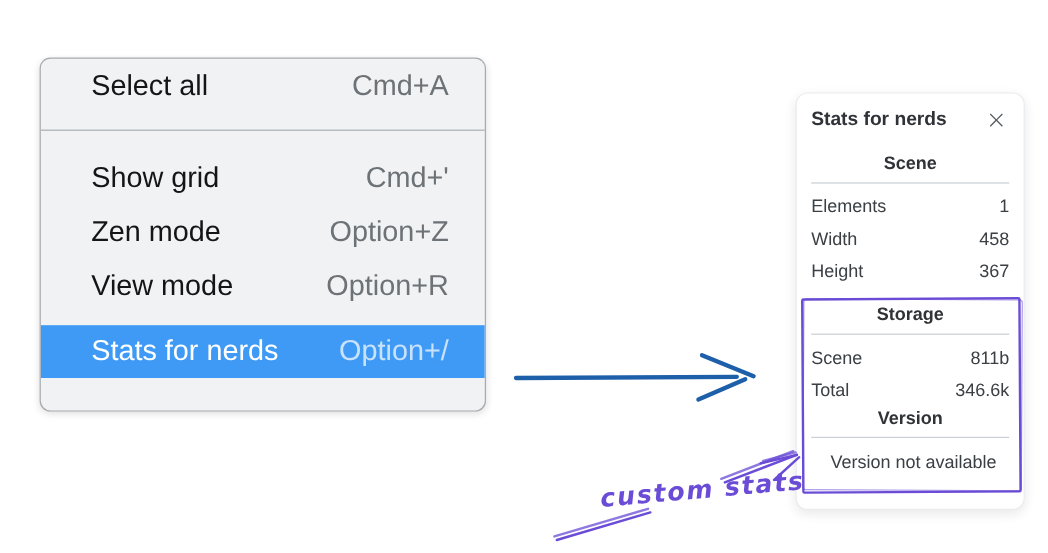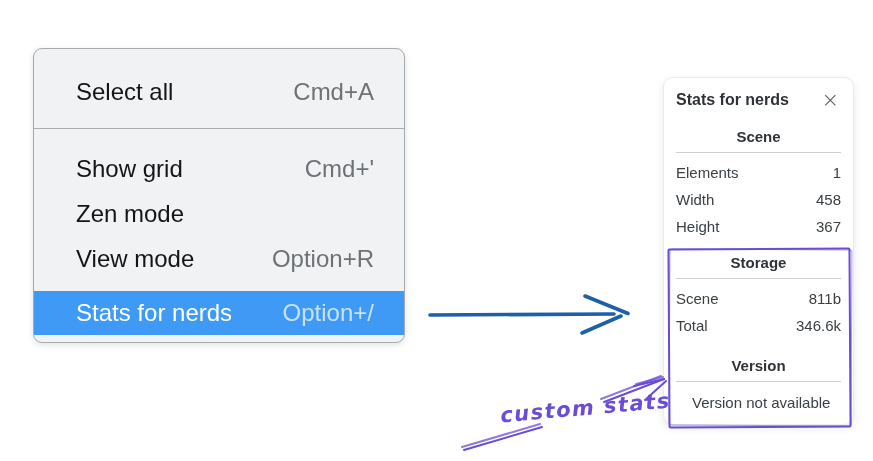--- a/index.html
+++ b/index.html
@@ -7,21 +7,20 @@
   body { font-family: "Liberation Sans", "DejaVu Sans", sans-serif; position: relative; }
 
   
   .menu {
     position: absolute; left: 33px; top: 48px;
     width: 372px; height: 295px;
     background: #f1f2f3;
     border: 1.5px solid #a6abb0;
     border-radius: 9px;
     box-shadow: 0 2px 6px rgba(0,0,0,0.12);
-    padding-top: 20px;
     overflow: hidden;
   }
   .menu-item {
     height: 45px;
     display: flex; align-items: center; justify-content: space-between;
     padding: 0 30px 0 42px;
     font-size: 24px; color: #131517;
     cursor: default;
   }
   .menu-item .shortcut { color: #6d7277; }
@@ -119,20 +118,21 @@
     <span>Select all</span>
     <span class="shortcut">Cmd+A</span>
   </div>
   <hr class="menu-sep">
   <div class="menu-item">
     <span>Show grid</span>
     <span class="shortcut">Cmd+'</span>
   </div>
   <div class="menu-item">
     <span>Zen mode</span>
+    <span class="shortcut">Option+Z</span>
   </div>
   <div class="menu-item">
     <span>View mode</span>
     <span class="shortcut">Option+R</span>
   </div>
   <div class="menu-item highlighted">
     <span>Stats for nerds</span>
     <span class="shortcut">Option+/</span>
   </div>
 </div>
@@ -164,21 +164,21 @@
     <div class="section-heading">Storage</div>
     <hr class="heading-rule">
     <div class="stat-row">
       <span>Scene</span>
       <span>811b</span>
     </div>
     <div class="stat-row">
       <span>Total</span>
       <span>346.6k</span>
     </div>
-    <div class="section-heading" style="margin-top:18px;">Version</div>
+    <div class="section-heading" style="margin-top:1px;">Version</div>
     <hr class="heading-rule">
     <div class="version-note">Version not available</div>
   </div>
 </div>
 
 <svg class="overlay-svg" viewBox="0 0 873 461">
 
   <g stroke="#1d5fa9" stroke-width="3.6" fill="none" stroke-linecap="round">
     <path d="M430,315 L614,314"></path>
     <path d="M585,296 L628,313.5"></path>

